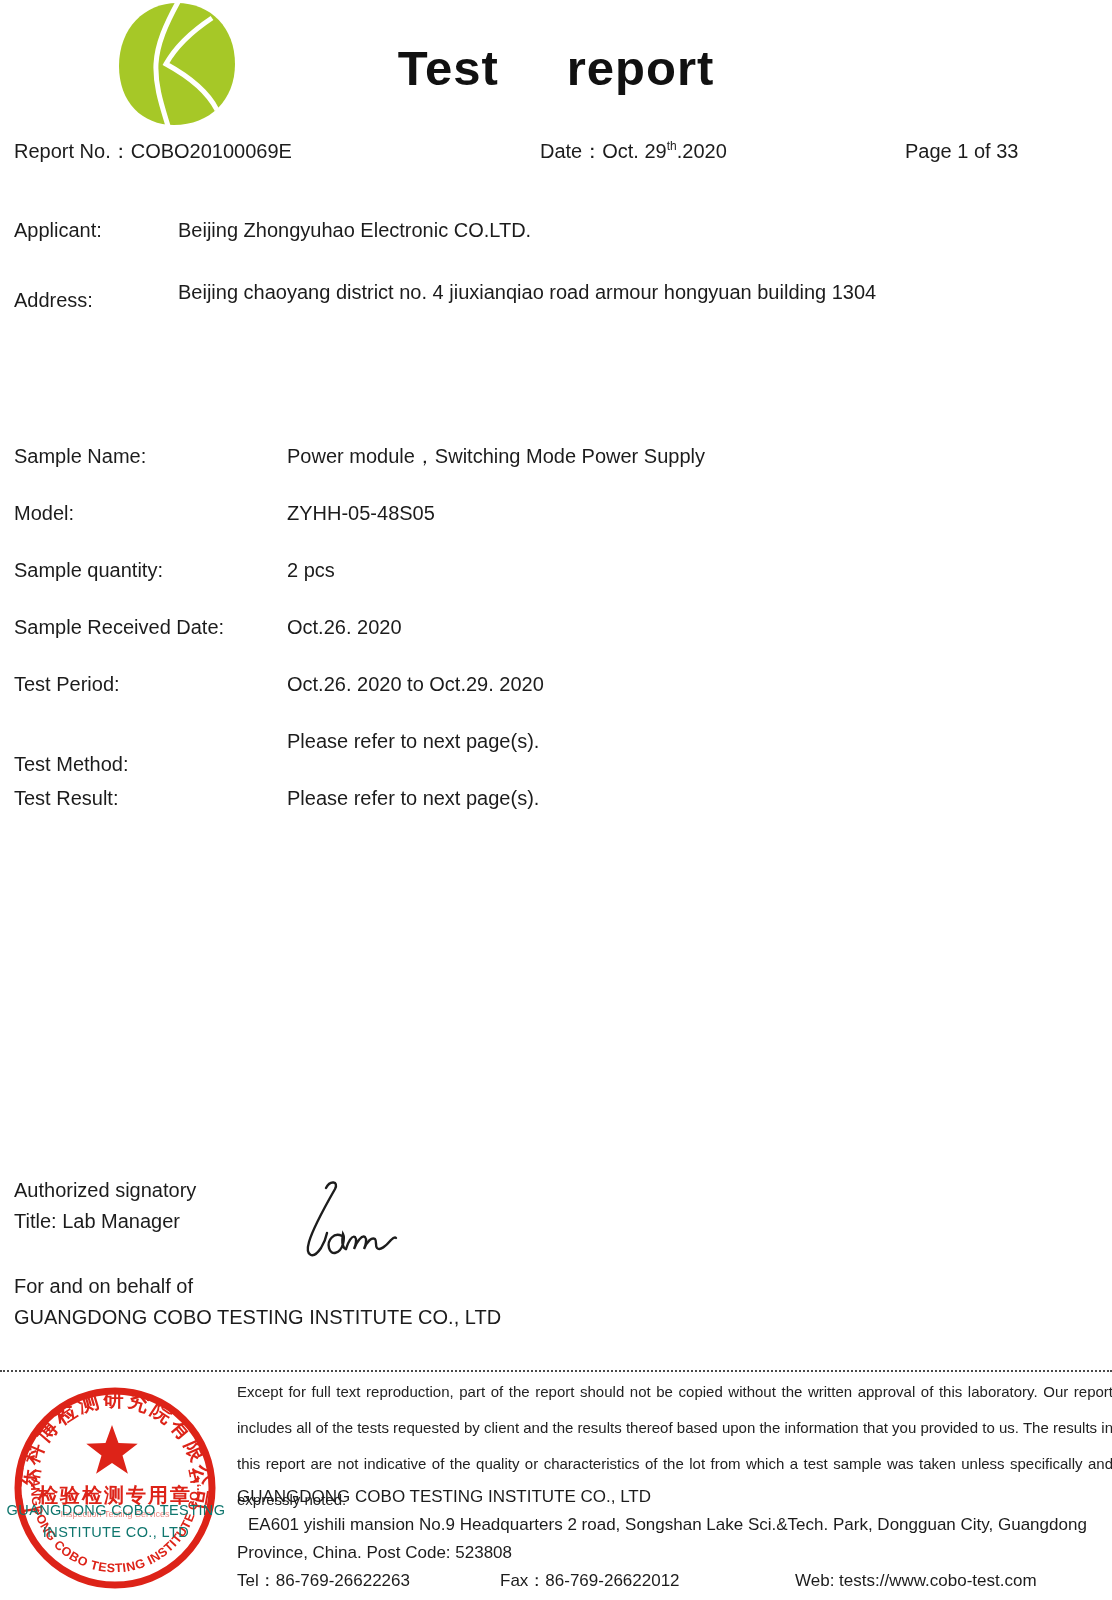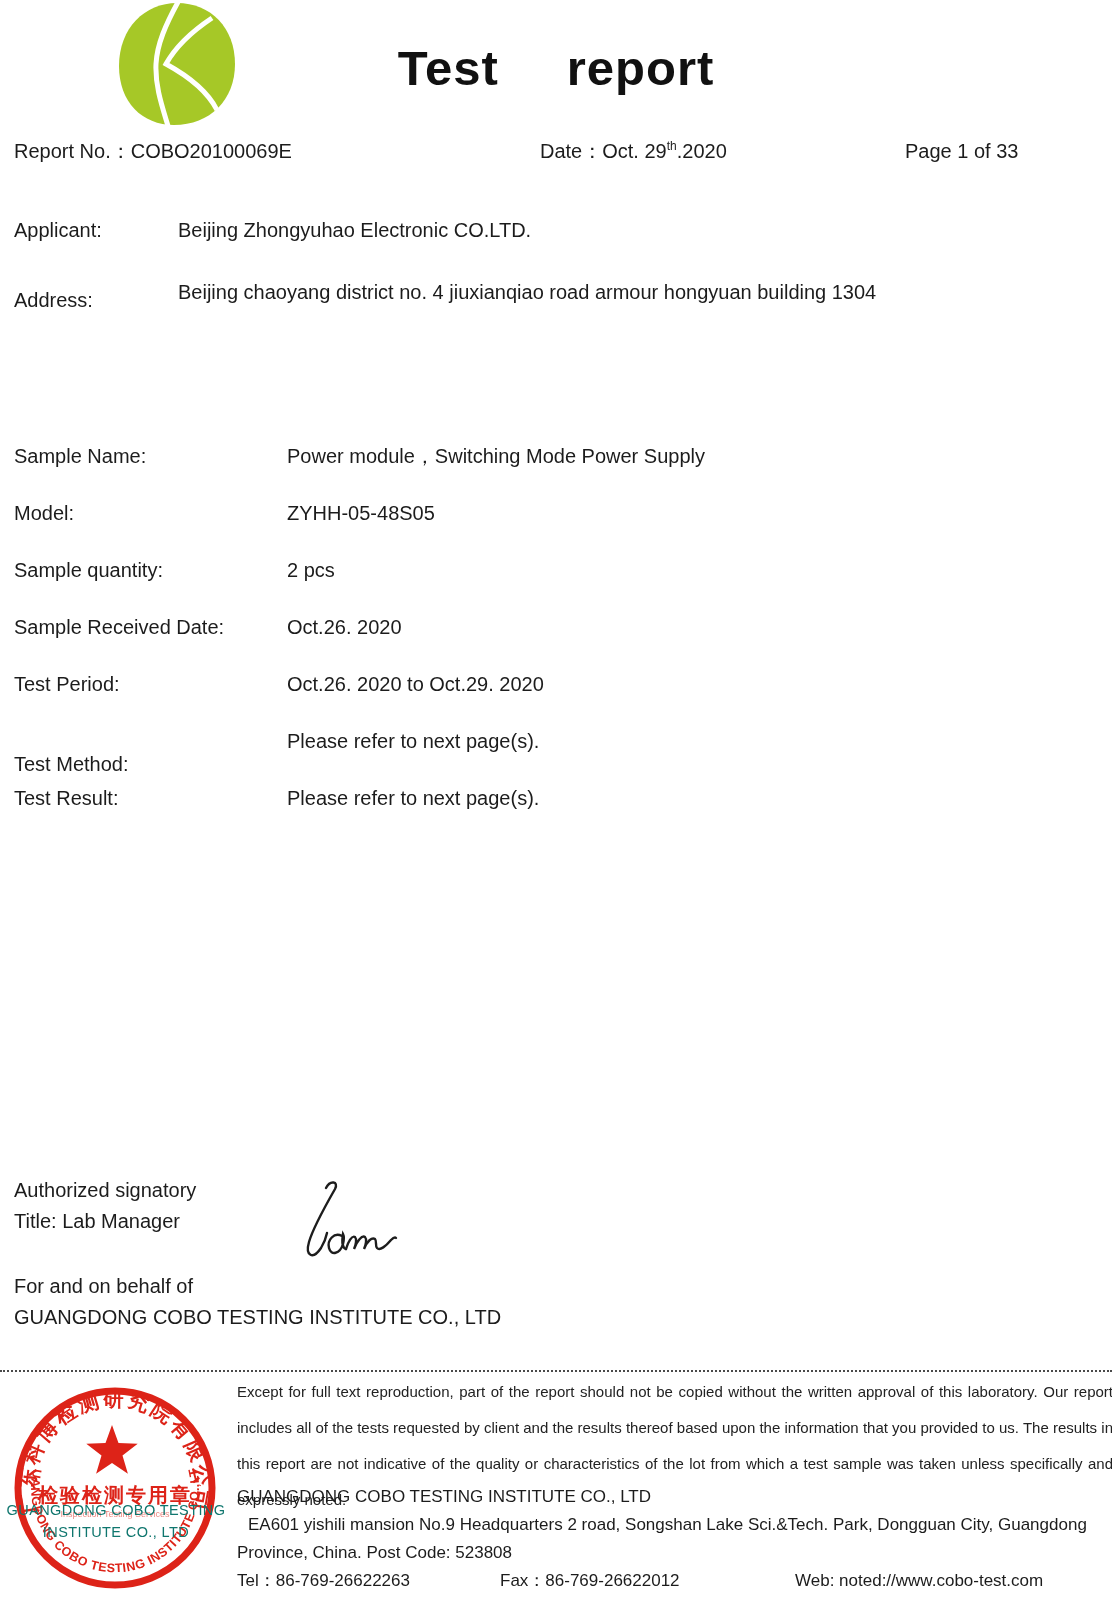--- a/index.html
+++ b/index.html
@@ -138,16 +138,16 @@
   <div class="abs f17 foot-addr1">EA601 yishili mansion No.9 Headquarters 2 road, Songshan Lake Sci.&amp;Tech. Park, Dongguan City, Guangdong</div>
   <div class="abs f17 foot-addr2">Province, China. Post Code: 523808</div>
 
   <div class="abs f17 foot-tel">
     <span>Tel：</span><span>86-769-26622263</span>
   </div>
   <div class="abs f17 foot-fax">
     <span>Fax：</span><span>86-769-26622012</span>
   </div>
   <div class="abs f17 foot-web">
-    <span>Web: </span><span>noted://www.cobo-test.com</span>
+    <span>Web: </span><span>tests://www.cobo-test.com</span>
   </div>
 
 </div>
 
 </body></html>

